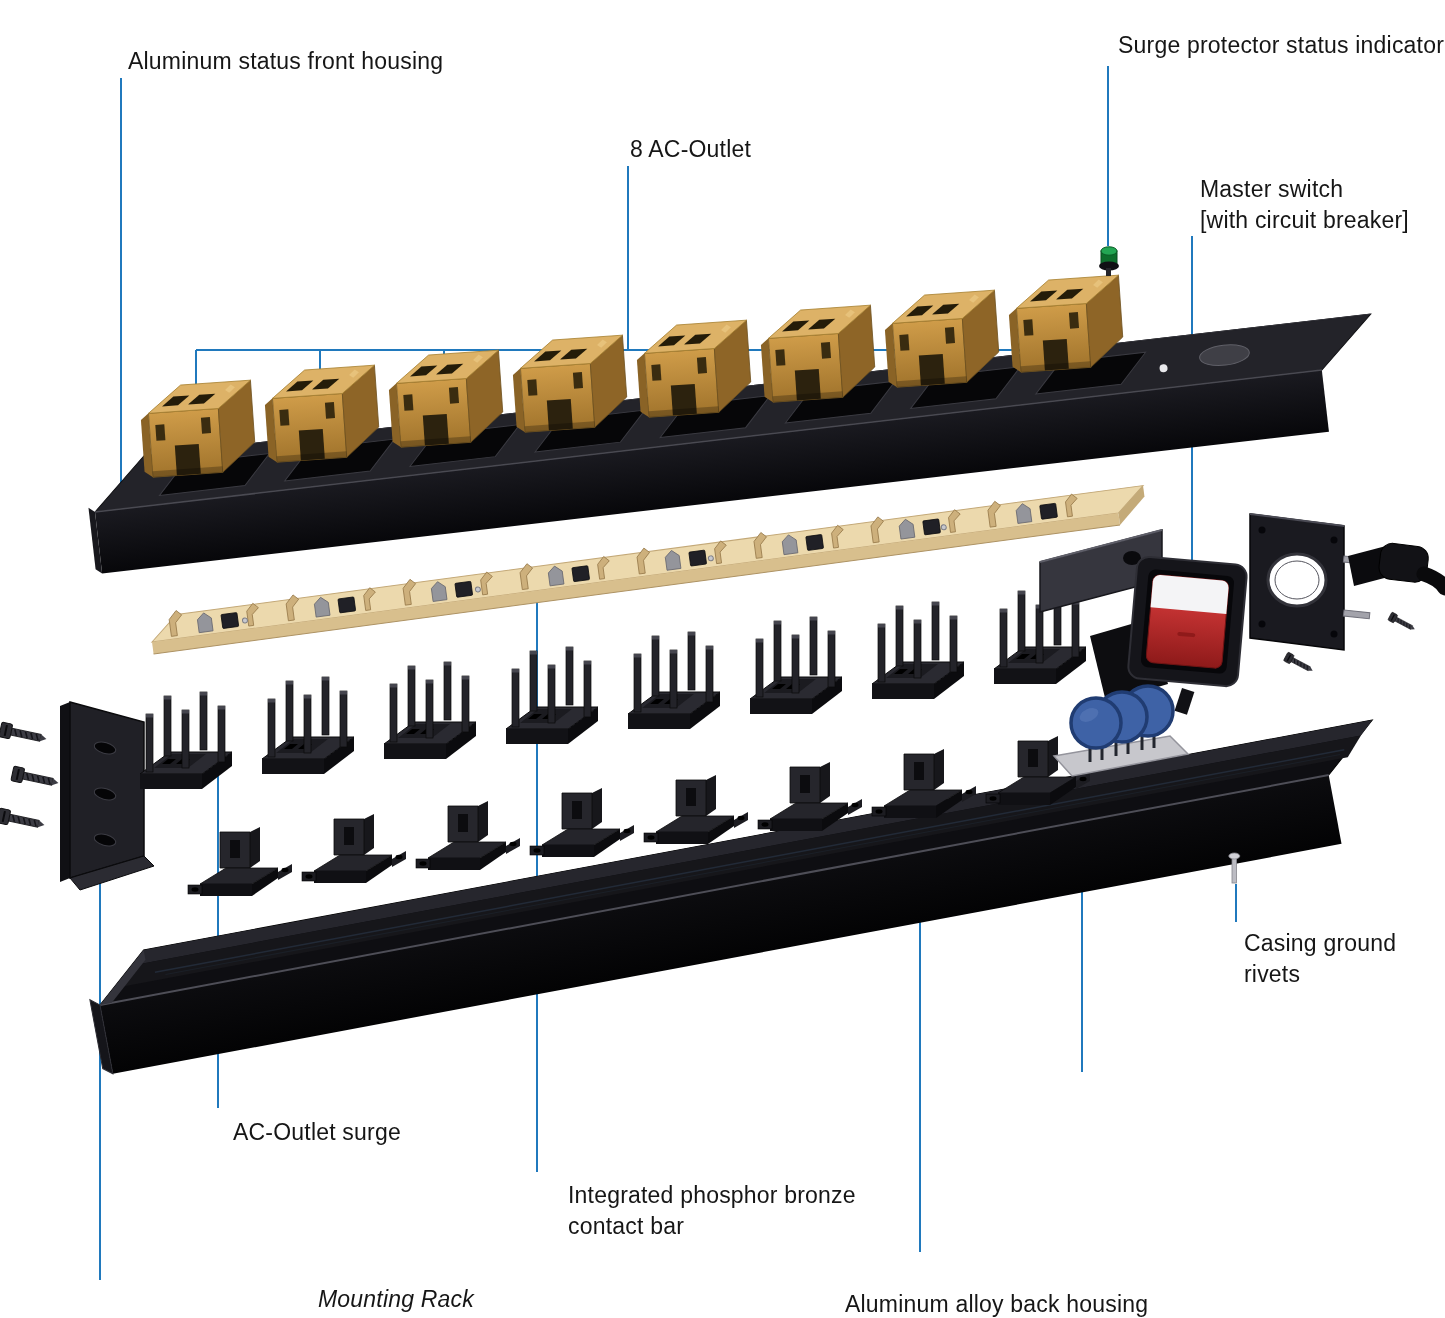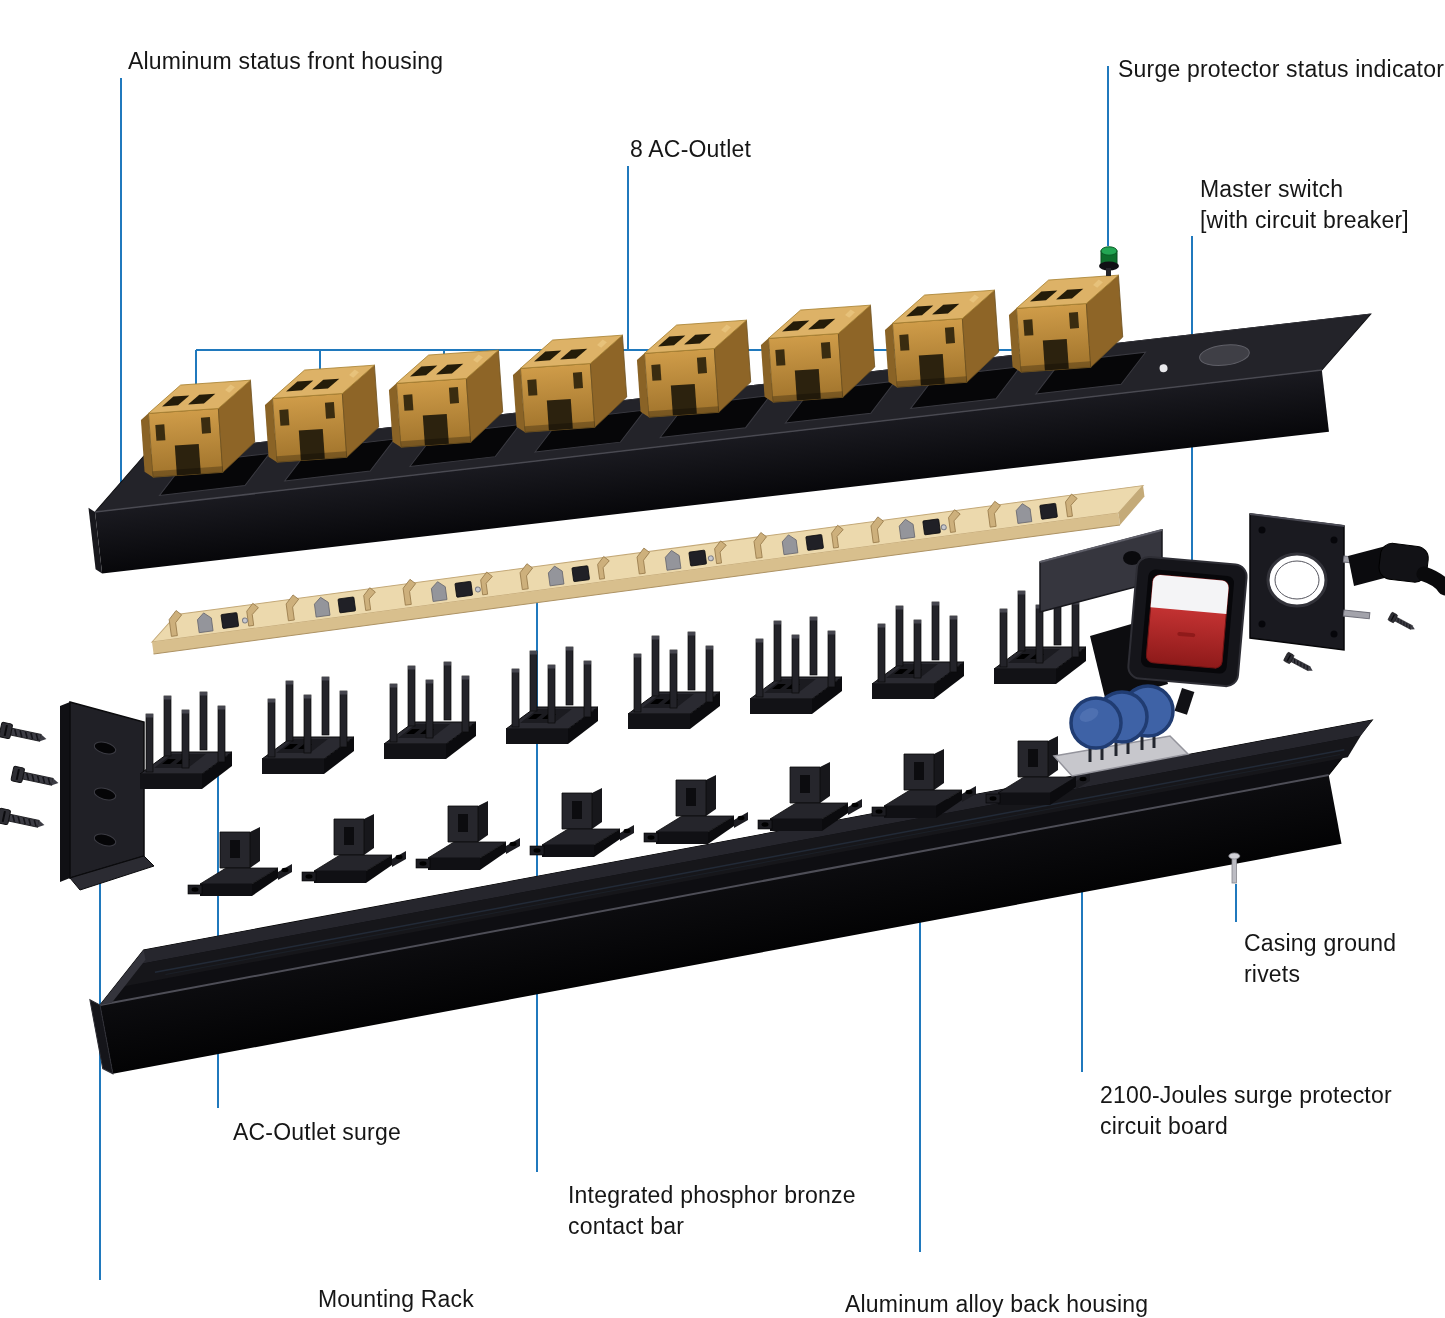--- a/index.html
+++ b/index.html
@@ -2,21 +2,21 @@
 <html style="--leader-line: #2079bd; --label-text: #161616; --housing-black: #0c0c0e; --outlet-gold: #c9973f; --contact-bronze: #ecd9ad; --varistor-blue: #3e62a6; --switch-red: #c62a2a; --led-green: #23a653;"><head>
 <meta charset="utf-8">
 <style>
   html,body{margin:0;padding:0;background:#ffffff;}
   body{width:1445px;height:1318px;position:relative;overflow:hidden;
        font-family:"Liberation Sans", sans-serif;}
   .stage{position:absolute;inset:0;}
   svg{position:absolute;top:0;left:0;display:block;}
   .label{position:absolute;color:var(--label-text,#161616);font-size:23px;
          line-height:1.34;white-space:pre-line;letter-spacing:.2px;}
-  .nowrap{white-space:nowrap;margin-top:24px;}
+  .nowrap{white-space:nowrap;}
 </style>
 </head>
 <body>
 
 <div class="stage">
 
 <svg width="1445" height="1318" viewBox="0 0 1445 1318">
   <defs>
     <linearGradient id="g-front" x1="0" y1="0" x2="0" y2="1">
       <stop offset="0" stop-color="#1a1a20"></stop>
@@ -303,21 +303,19 @@
   </g>
 </svg>
 
 <div class="label" style="left:128px;top:46px;">Aluminum status front housing</div>
 <div class="label" style="left:630px;top:134px;text-align:center;">8 AC-Outlet</div>
 <div class="label nowrap" style="left:1118px;top:30px;">Surge protector status indicator</div>
 <div class="label" style="left:1244px;top:928px;">Casing ground
 rivets</div>
 <div class="label" style="left:1200px;top:174px;">Master switch
 [with circuit breaker]</div>
-<div class="label" style="left:1100px;top:1080px;">2100-Joules surge protector
-circuit board</div>
 <div class="label" style="left:845px;top:1260px;margin-top:29px;">Aluminum alloy back housing</div>
 <div class="label" style="left:568px;top:1180px;">Integrated phosphor bronze
 contact bar</div>
 <div class="label" style="left:233px;top:1117px;">AC-Outlet surge</div>
-<div class="label" style="left:318px;top:1284px;">Mounting Rack</div>
+<div class="label" style="left:318px;top:1284px;font-style:italic;">Mounting Rack</div>
 
 </div>
 
 </body></html>

